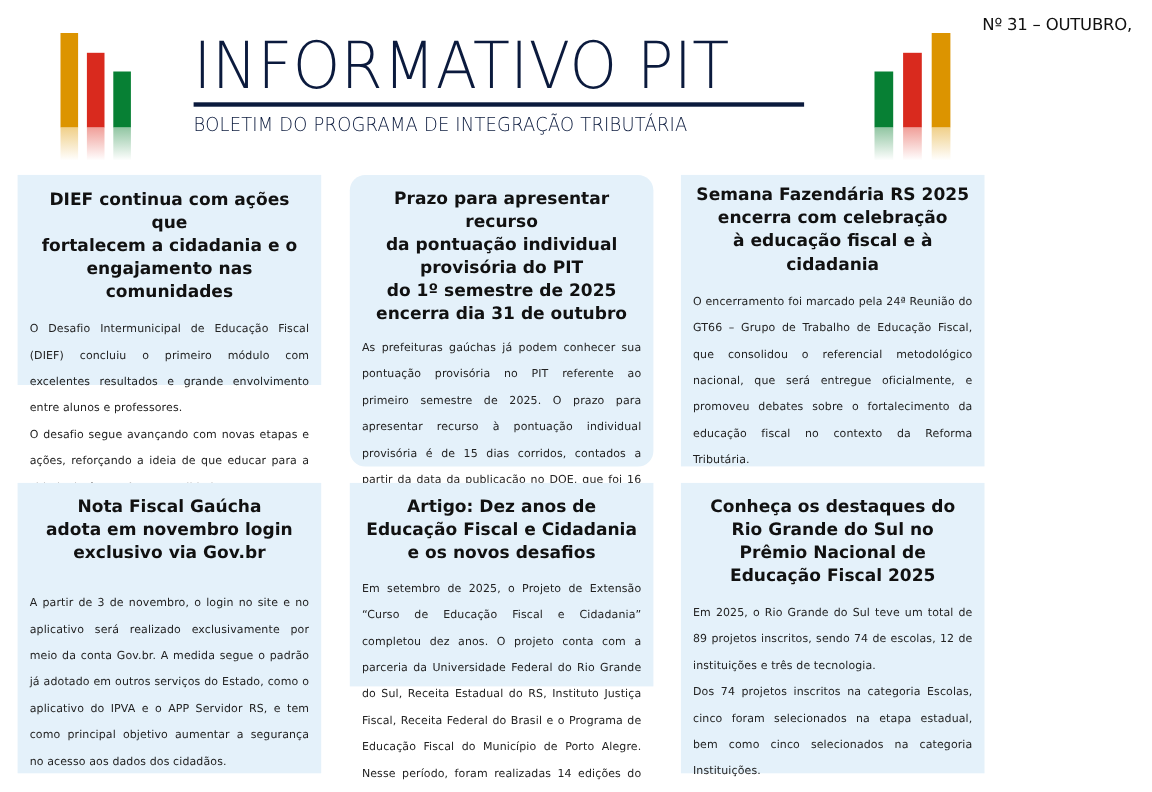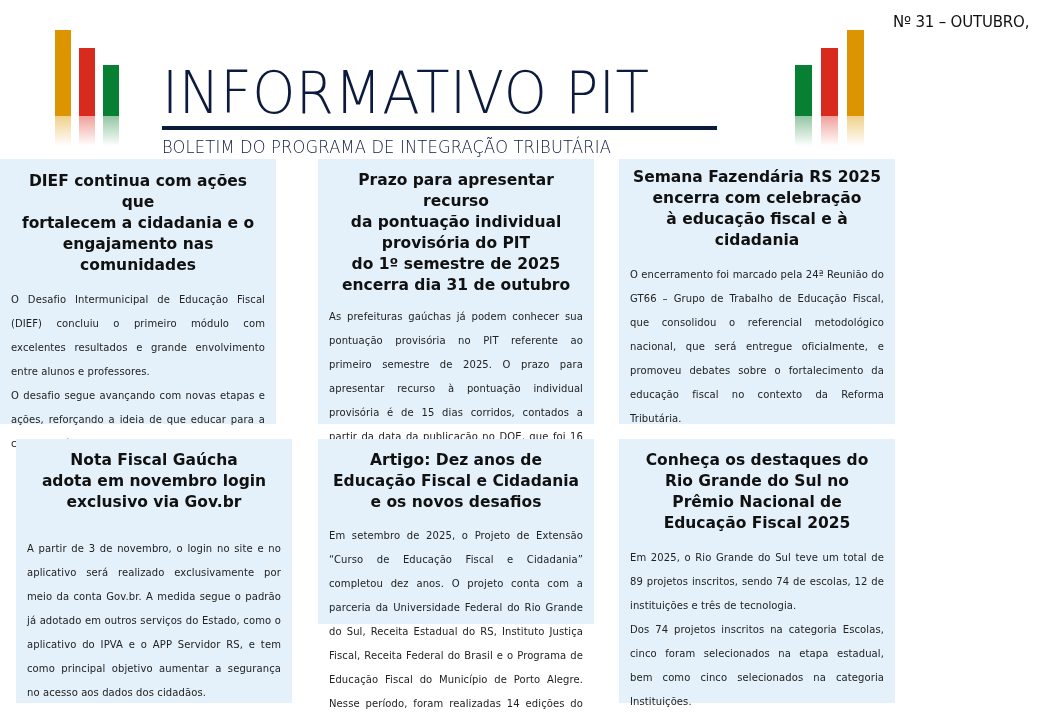--- a/index.html
+++ b/index.html
@@ -7,21 +7,21 @@
     width: 1047px; height: 720px; overflow: hidden; background: #ffffff;
     position: relative; font-family: "DejaVu Sans", sans-serif; color: #111;
   }
   .bar { position: absolute; width: 16px; }
   .bar .refl { position: absolute; left: 0; top: 100%; width: 100%; height: 30px; }
   .issue {
     position: absolute; left: 893px; top: 13px; white-space: nowrap;
     font-family: "DejaVu Sans", sans-serif; font-weight: normal; font-size: 15px; color: #111;
     letter-spacing: -0.2px;
   }
-  .masthead { position: absolute; left: 162px; top: 28px; width: 558px; margin-top: 33px; }
+  .masthead { position: absolute; left: 176px; top: 28px; width: 558px; }
   .mast-title {
     font-family: "DejaVu Sans", sans-serif; font-weight: 300; font-size: 59px; line-height: 64px;
     color: #0b1a3d; letter-spacing: 0.5px; white-space: nowrap; transform: scaleX(0.93); transform-origin: left;
     font-stretch: condensed;
   }
   .mast-rule { height: 4px; background: #0b1a3d; margin-top: 1px; width: 555px; }
   .mast-sub {
     font-family: "DejaVu Sans", sans-serif; font-size: 17.5px; color: #0b1a3d; margin-top: 7px;
     white-space: nowrap; letter-spacing: 0.2px; font-weight: 300; transform: scaleX(0.93); transform-origin: left;
   }
@@ -65,29 +65,29 @@
 </div>
 
 <div class="issue">Nº 31 – OUTUBRO,</div>
 
 <div class="masthead">
   <div class="mast-title">INFORMATIVO PIT</div>
   <div class="mast-rule"></div>
   <div class="mast-sub">BOLETIM DO PROGRAMA DE INTEGRAÇÃO TRIBUTÁRIA</div>
 </div>
 
-<div class="card" style="left:0; top:159px; width:276px; height:265px; padding-top:12px;">
+<div class="card" style="left:16px; top:159px; width:276px; height:191px; padding-top:12px;">
   <h2>DIEF continua com ações que
 fortalecem a cidadania e o
 engajamento nas
 comunidades</h2>
   <p>O Desafio Intermunicipal de Educação Fiscal (DIEF) concluiu o primeiro módulo com excelentes resultados e grande envolvimento entre alunos e professores.
 O desafio segue avançando com novas etapas e ações, reforçando a ideia de que educar para a cidadania é transformar realidades.</p>
 </div>
-<div class="card" style="left:318px; top:159px; width:276px; height:265px; padding-top:11px;">
+<div class="card" style="left:318px; top:159px; width:276px; height:265px; padding-top:11px;border-radius:14px;">
   <h2 style="margin-bottom:9px;">Prazo para apresentar recurso
 da pontuação individual
 provisória do PIT
 do 1º semestre de 2025
 encerra dia 31 de outubro</h2>
   <p>As prefeituras gaúchas já podem conhecer sua pontuação provisória no PIT referente ao primeiro semestre de 2025. O prazo para apresentar recurso à pontuação individual provisória é de 15 dias corridos, contados a partir da data da publicação no DOE, que foi 16 de outubro.</p>
 </div>
 <div class="card" style="left:619px; top:159px; width:276px; height:265px; padding-top:8px;">
   <h2>Semana Fazendária RS 2025
 encerra com celebração

